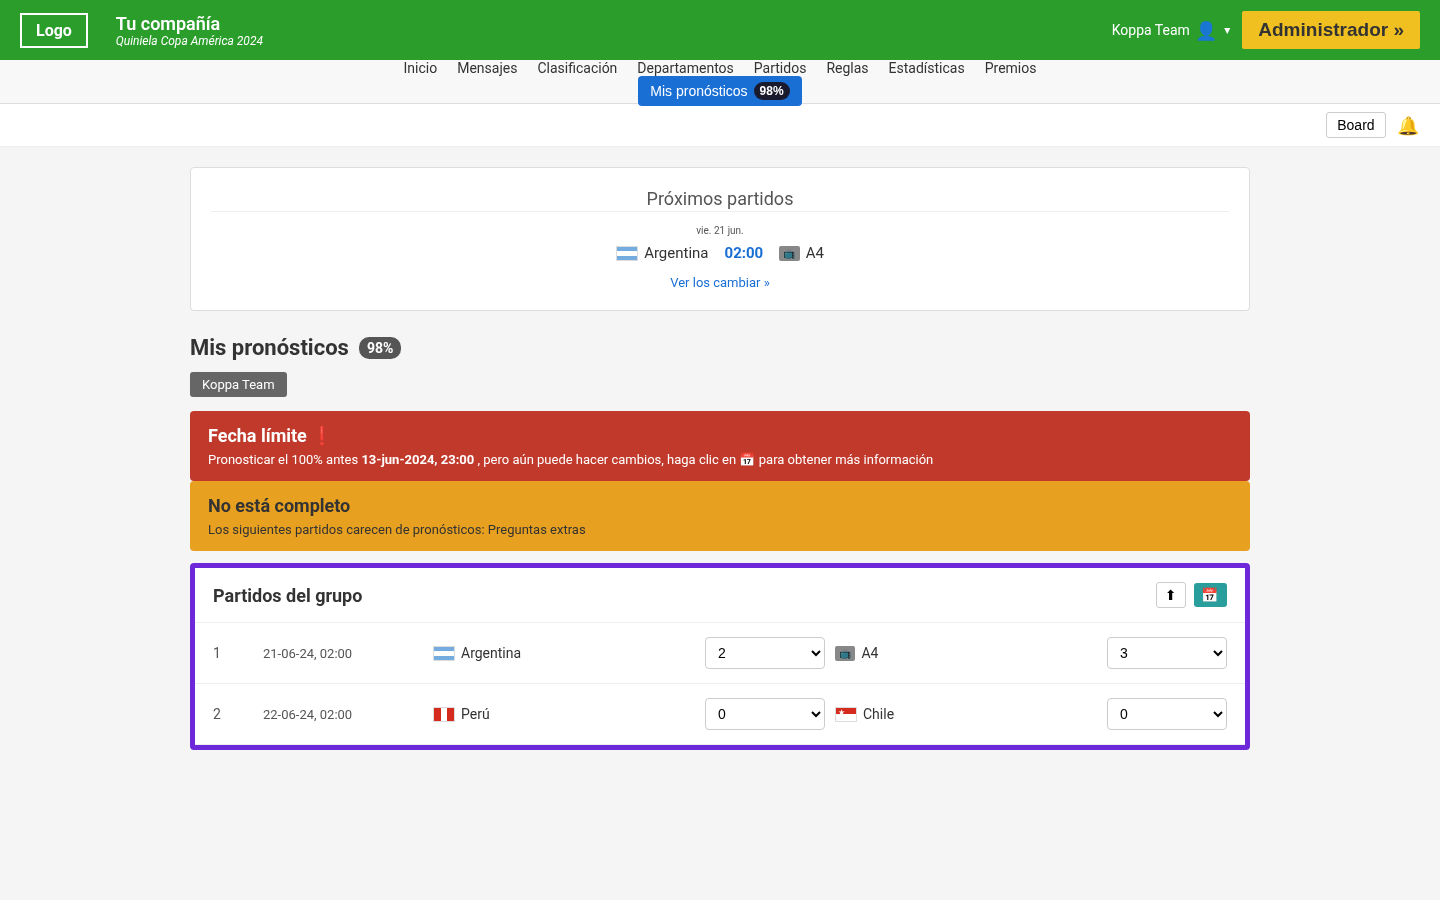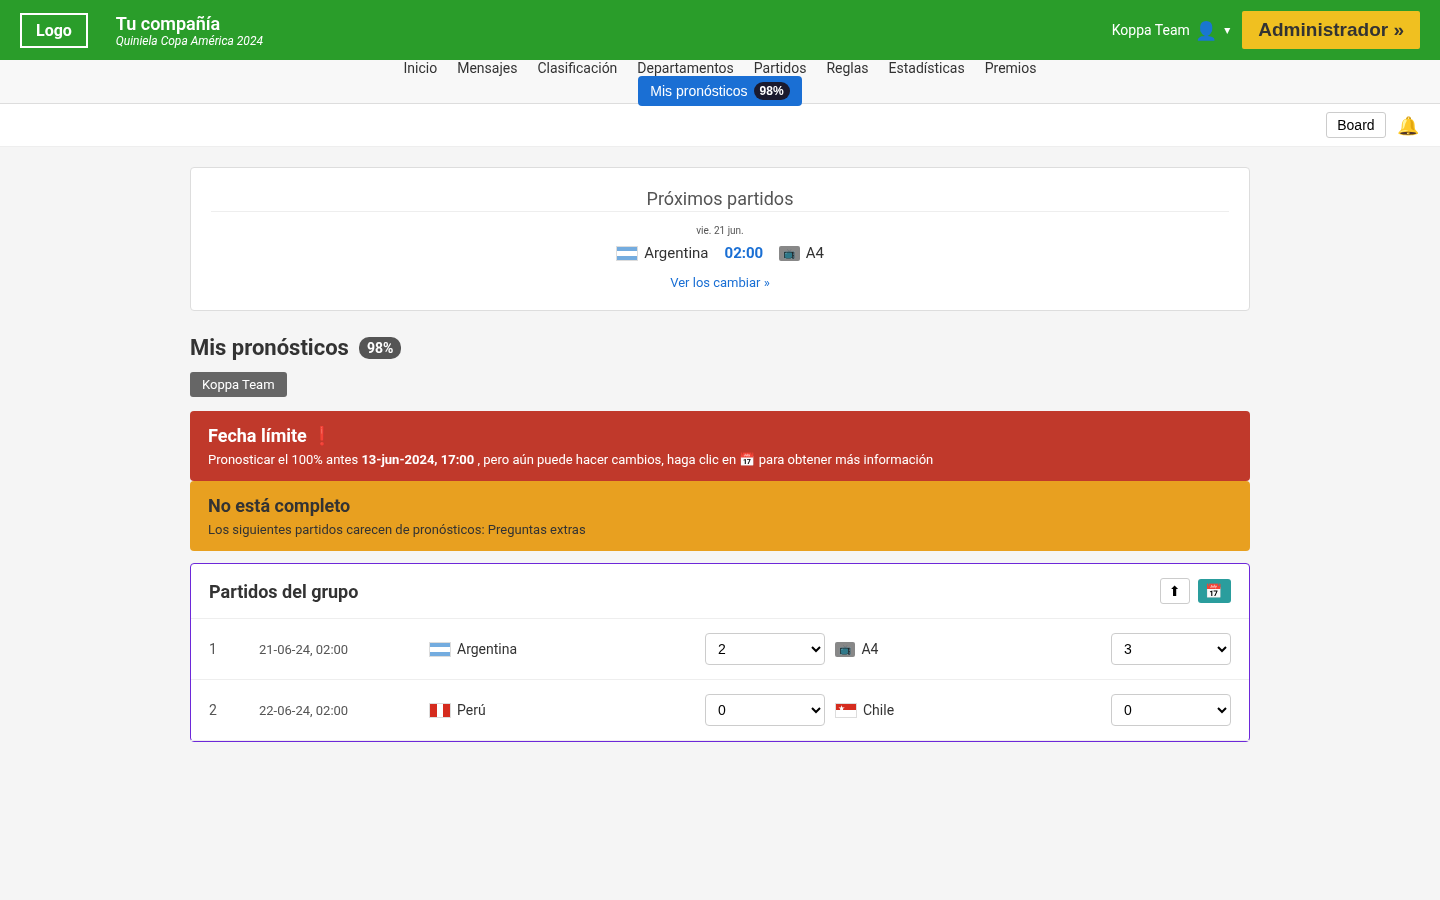--- a/index.html
+++ b/index.html
@@ -53,21 +53,21 @@
     .alert-fecha .alert-title { font-size: 18px; font-weight: bold; margin-bottom: 6px; }
     .alert-fecha .alert-body { font-size: 13px; }
     .alert-fecha strong { font-weight: bold; }
 
     
     .alert-incompleto { background: #e8a020; color: #333; padding: 14px 18px; border-radius: 4px; margin-bottom: 12px; }
     .alert-incompleto .alert-title { font-size: 18px; font-weight: bold; margin-bottom: 6px; }
     .alert-incompleto .alert-body { font-size: 13px; }
 
     
-    .partidos-section { background: white; border: 1px solid #6d28d9; border-radius: 4px; }
+    .partidos-section { background: white; border: 5px solid #6d28d9; border-radius: 4px; }
     .partidos-header { display: flex; align-items: center; justify-content: space-between; padding: 14px 18px; border-bottom: 1px solid #eee; }
     .partidos-header-title { font-size: 18px; font-weight: bold; }
     .partidos-header-icons { display: flex; gap: 8px; align-items: center; }
     .icon-up { background: none; border: 1px solid #ccc; padding: 4px 8px; cursor: pointer; border-radius: 3px; font-size: 14px; }
     .icon-cal { background: #2a9d9d; color: white; border: none; padding: 4px 8px; cursor: pointer; border-radius: 3px; font-size: 14px; }
 
     .info-bar { background: #2a9d9d; color: white; padding: 10px 18px; font-size: 13px; }
     .info-bar strong { font-weight: bold; }
 
     
@@ -157,21 +157,21 @@
     <span>Mis pronósticos</span>
     <span class="badge-pct">98%</span>
   </div>
   <div class="koppa-team-tag">Koppa Team</div>
 
   
   <div class="alert-fecha">
     <div class="alert-title">Fecha límite ❗</div>
     <div class="alert-body">
       <span>Pronosticar el 100% antes </span>
-      <strong>13-jun-2024, 17:00</strong>
+      <strong>13-jun-2024, 23:00</strong>
       <span> , pero aún puede hacer cambios, haga clic en </span>
       <span>📅</span>
       <span> para obtener más información</span>
     </div>
   </div>
 
   
   <div class="alert-incompleto">
     <div class="alert-title">No está completo</div>
     <div class="alert-body">Los siguientes partidos carecen de pronósticos: Preguntas extras</div>

